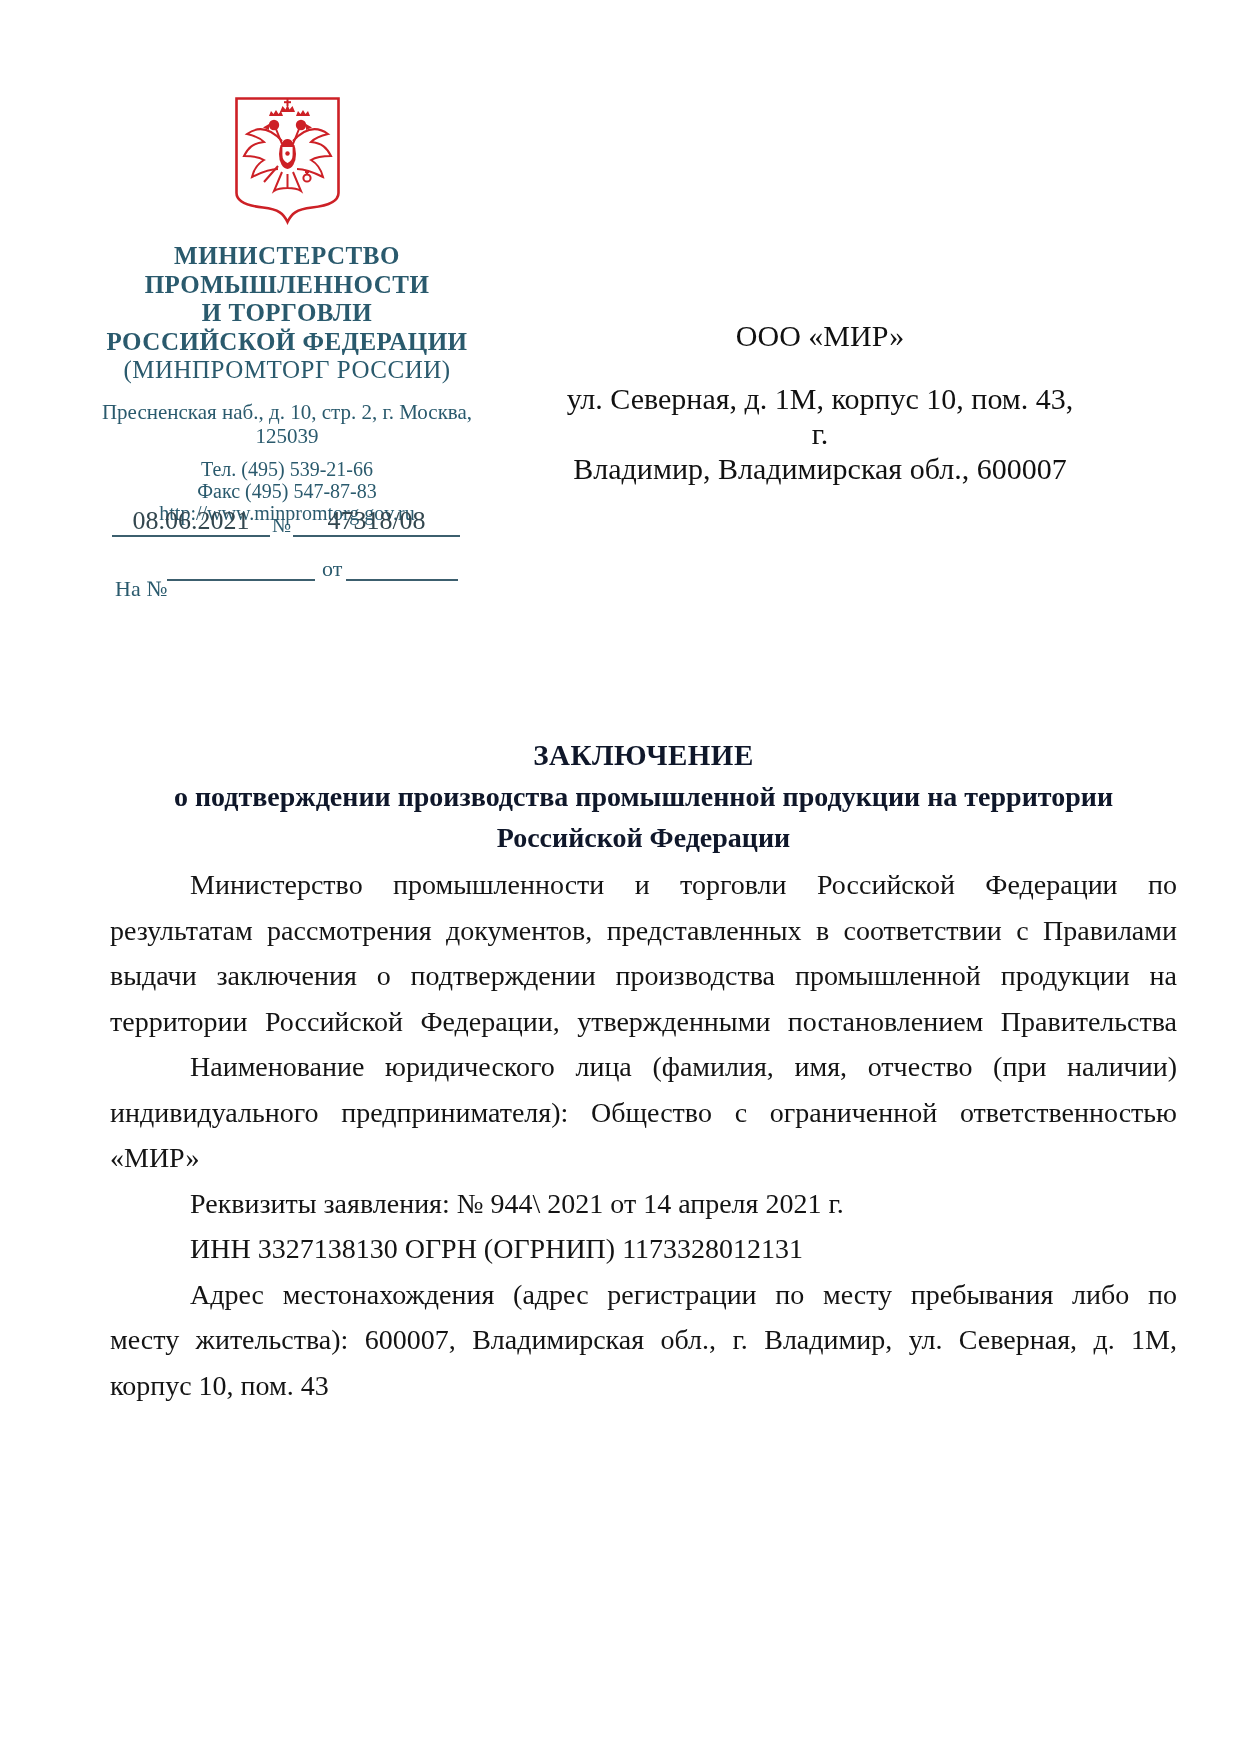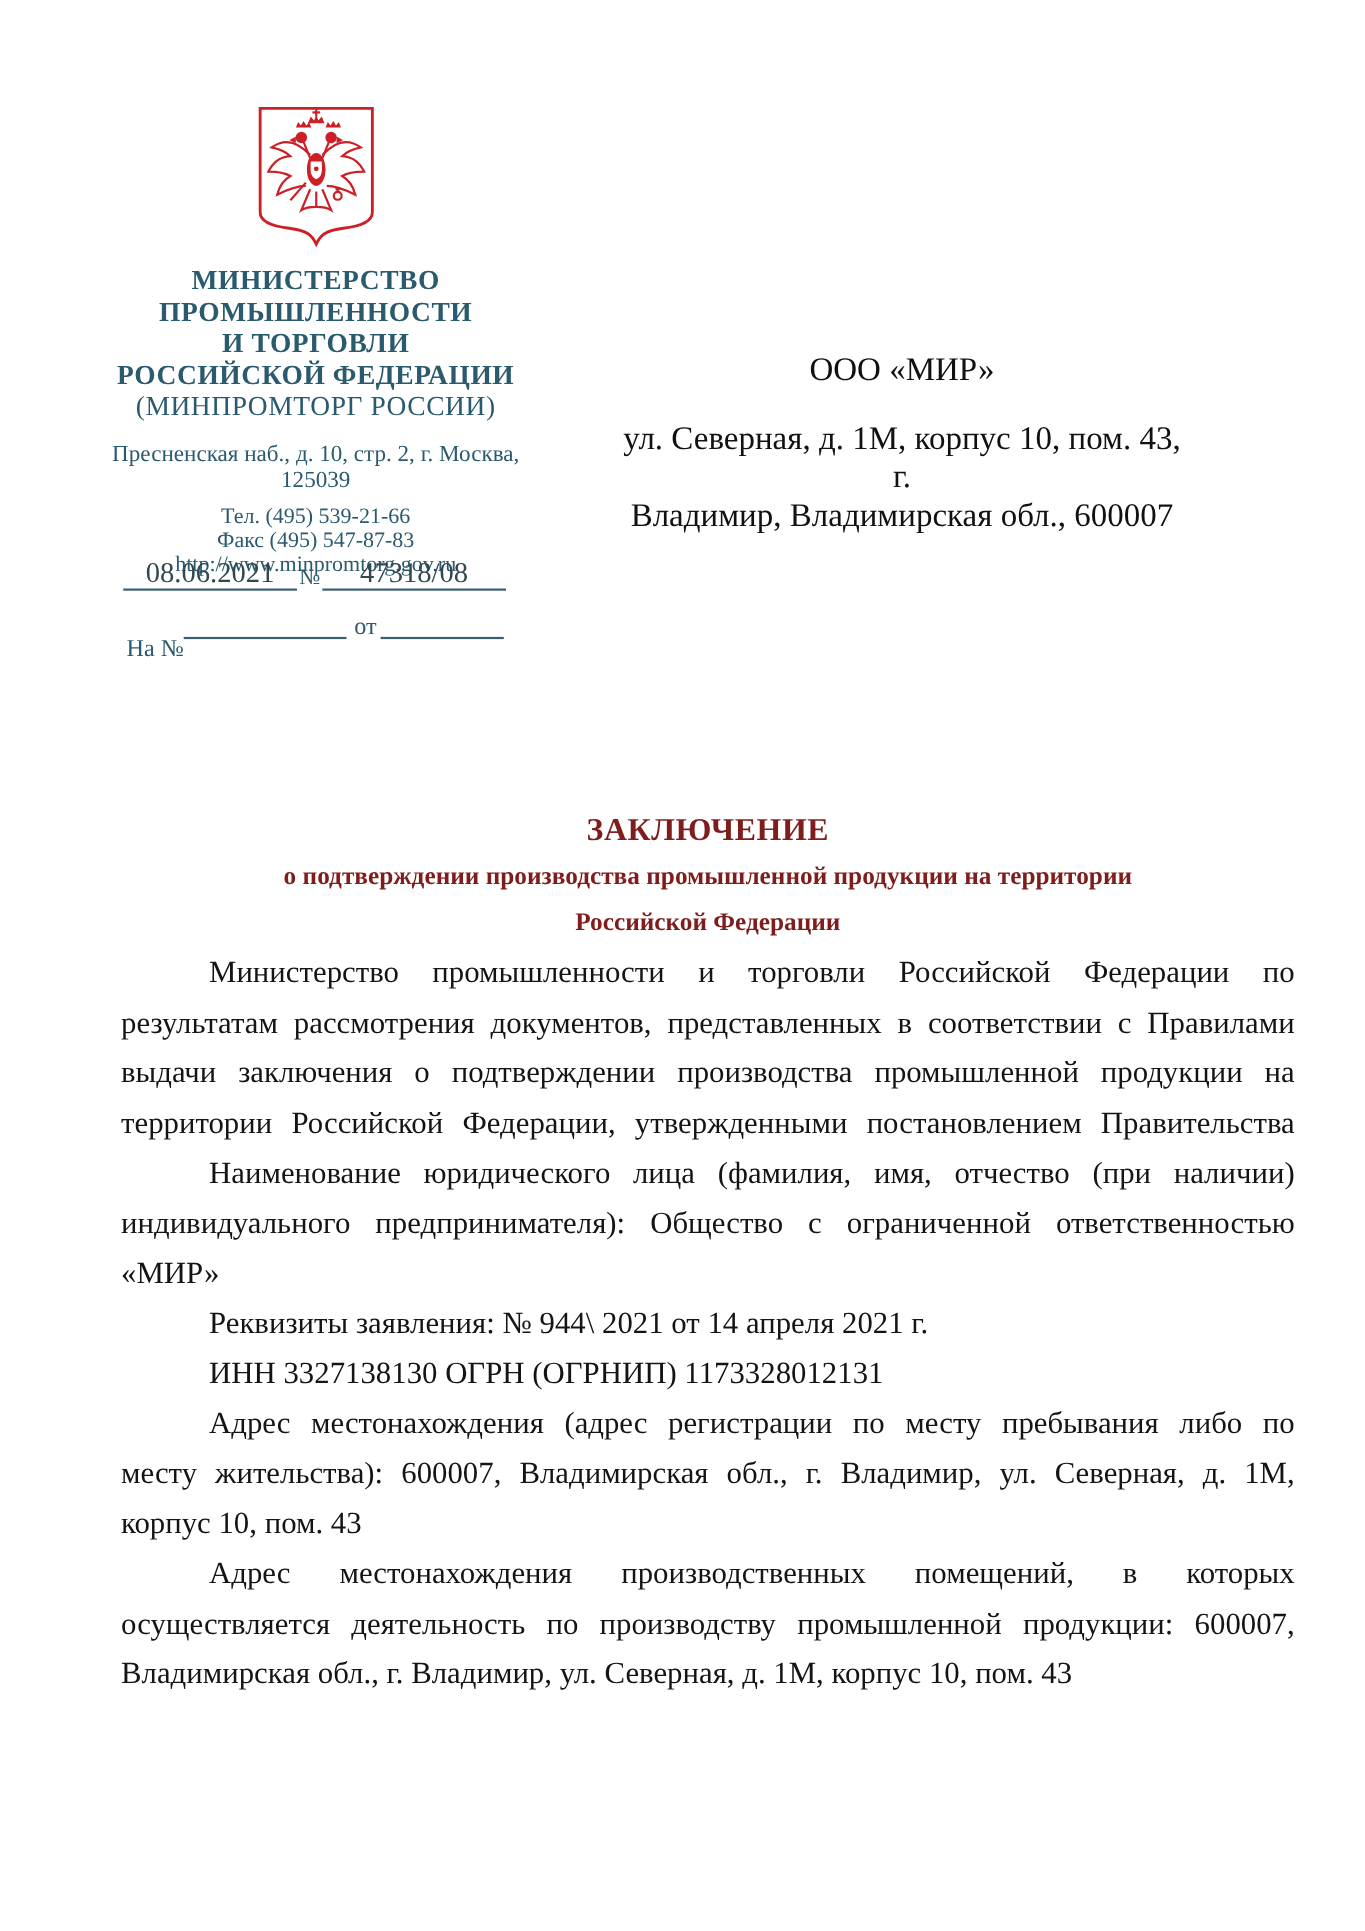--- a/index.html
+++ b/index.html
@@ -23,23 +23,23 @@
   #number-sign{left:272px;top:514px;font-size:20px;color:#2a5a6d;}
   #outgoing-number{left:293px;top:506px;width:167px;height:29px;font-size:26px;text-align:center;}
   #reply-label{left:115px;top:576px;font-size:22px;color:#2a5a6d;}
   #reply-blank{left:167px;top:554px;width:148px;height:25px;}
   #reply-from-label{left:322px;top:556px;font-size:22px;color:#2a5a6d;}
   #reply-from-blank{left:346px;top:554px;width:112px;height:25px;}
   
   .recipient{position:absolute;left:560px;top:318px;width:520px;text-align:center;font-size:30px;line-height:35px;color:#111;}
   .recipient .gap{height:28px;}
   
-  .document-title{position:absolute;left:110px;top:735px;width:1067px;text-align:center;font-weight:bold;color:#7f1d1d;}
+  .document-title{position:absolute;left:110px;top:735px;width:1067px;text-align:center;font-weight:bold;color:#0f172a;}
   .title-main{font-size:29px;line-height:41px;letter-spacing:.5px;}
-  .title-sub{font-size:23px;line-height:41px;}
+  .title-sub{font-size:28px;line-height:41px;}
   
   .document-body{position:absolute;left:110px;top:862px;width:1067px;font-size:28px;line-height:45.5px;color:#141414;}
   .paragraph{margin:0;}
   .body-line{text-align:left;}
   .body-line.just{text-align:justify;text-align-last:justify;}
   .body-line.first{text-indent:80px;}
 </style>
 </head>
 <body>
 
@@ -138,18 +138,13 @@
       <div class="body-line first">Реквизиты заявления: № 944\ 2021 от 14 апреля 2021 г.</div>
     </div>
     <div class="paragraph">
       <div class="body-line first">ИНН 3327138130 ОГРН (ОГРНИП) 1173328012131</div>
     </div>
     <div class="paragraph">
       <div class="body-line first just">Адрес местонахождения (адрес регистрации по месту пребывания либо по</div>
       <div class="body-line just">месту жительства): 600007, Владимирская обл., г. Владимир, ул. Северная, д. 1М,</div>
       <div class="body-line">корпус 10, пом. 43</div>
     </div>
-    <div class="paragraph">
-      <div class="body-line first just">Адрес местонахождения производственных помещений, в которых</div>
-      <div class="body-line just">осуществляется деятельность по производству промышленной продукции: 600007,</div>
-      <div class="body-line">Владимирская обл., г. Владимир, ул. Северная, д. 1М, корпус 10, пом. 43</div>
-    </div>
   </div>
 
 </body></html>

